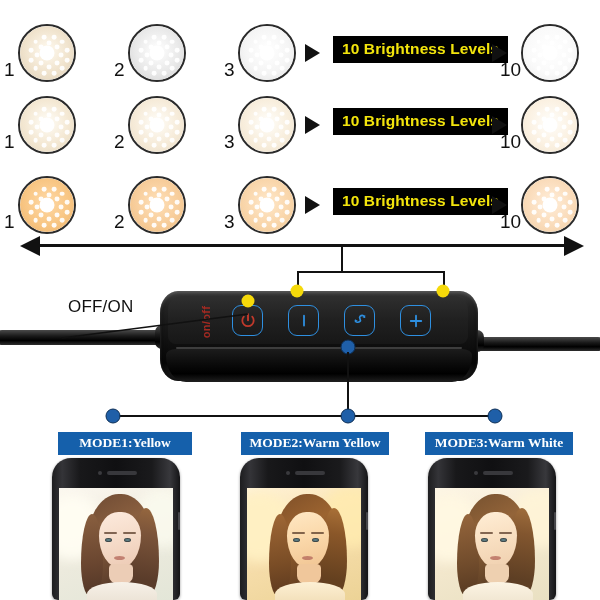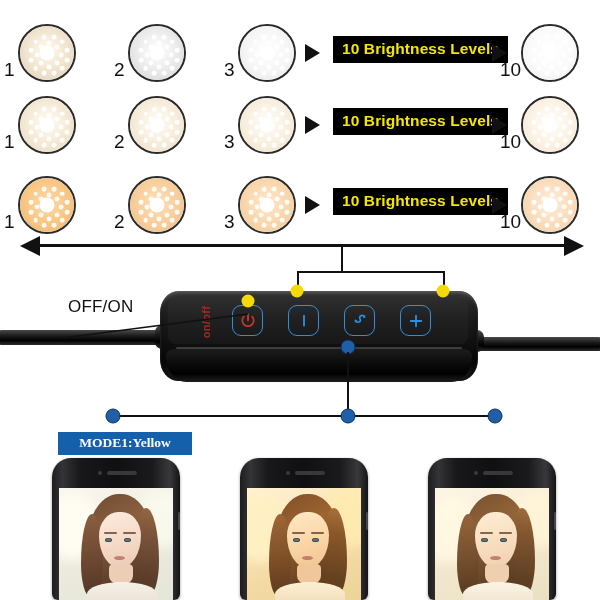--- a/index.html
+++ b/index.html
@@ -706,20 +706,22 @@
 
   <div>
     <div class="ln-v-thin" style="left:347px; top:352px; height:63px;"></div>
     <div class="ln-h-thin" style="left:113px; top:415px; width:382px;"></div>
     <div class="dot-blue" style="left:113px; top:416px;"></div>
     <div class="dot-blue" style="left:348px; top:416px;"></div>
     <div class="dot-blue" style="left:495px; top:416px;"></div>
   </div>
 
   <div class="mode-label" style="left:58px; top:432px; width:118px;">MODE1:Yellow</div>
+  <div class="mode-label" style="left:241px; top:432px; width:132px;">MODE2:Warm Yellow</div>
+  <div class="mode-label" style="left:425px; top:432px; width:132px;">MODE3:Warm White</div>
 
   <div class="phone" style="left:52px; top:458px; width:128px; height:142px;">
     <div class="phone-top">
       <div class="phone-cam" style="left:46px; top:13px;"></div>
       <div class="phone-speaker" style="left:55px; top:13px; width:30px;"></div>
     </div>
     <div class="phone-screen" style="left:7px; top:30px; width:114px; height:112px;">
       <div class="portrait">
         <div class="p-bg" style="background:linear-gradient(160deg,#fbf7ef 0%,#f3efe4 30%,#eceadd 55%,#e3e6d8 100%);"></div>
         <div class="p-glow" style="left:-18px; top:6px; width:62px; height:66px; background:rgba(255,253,242,0.95);"></div>

